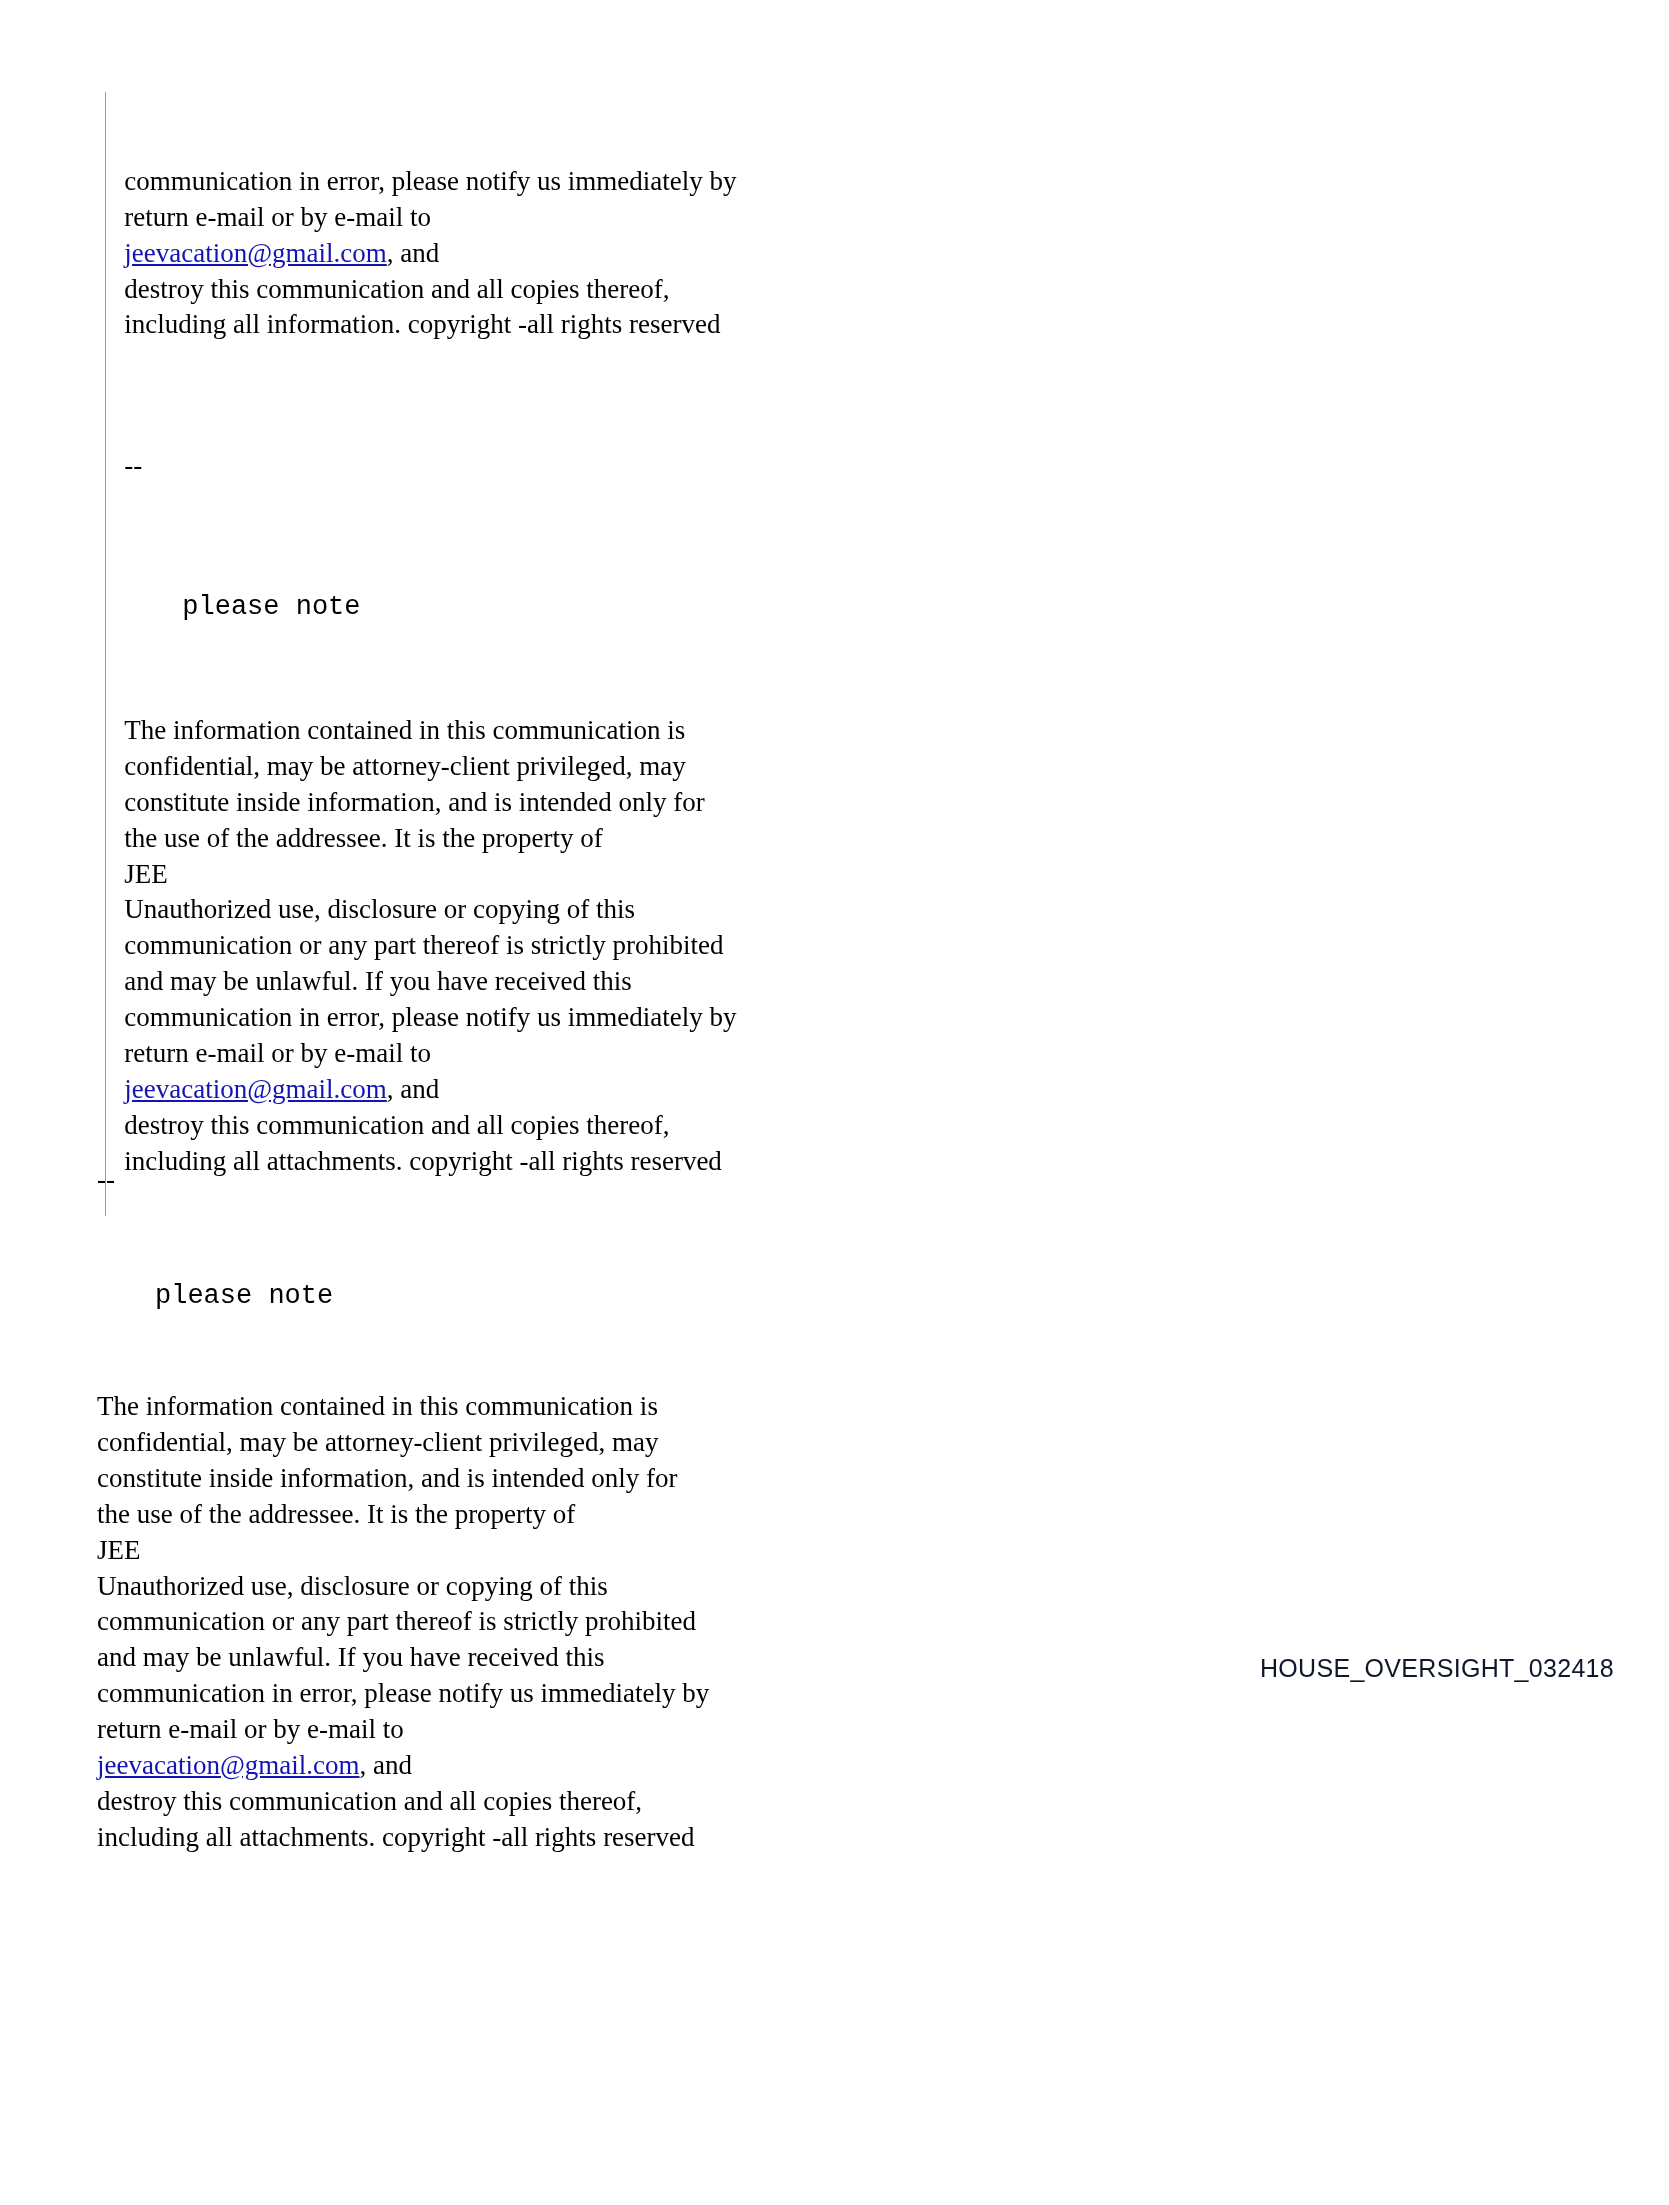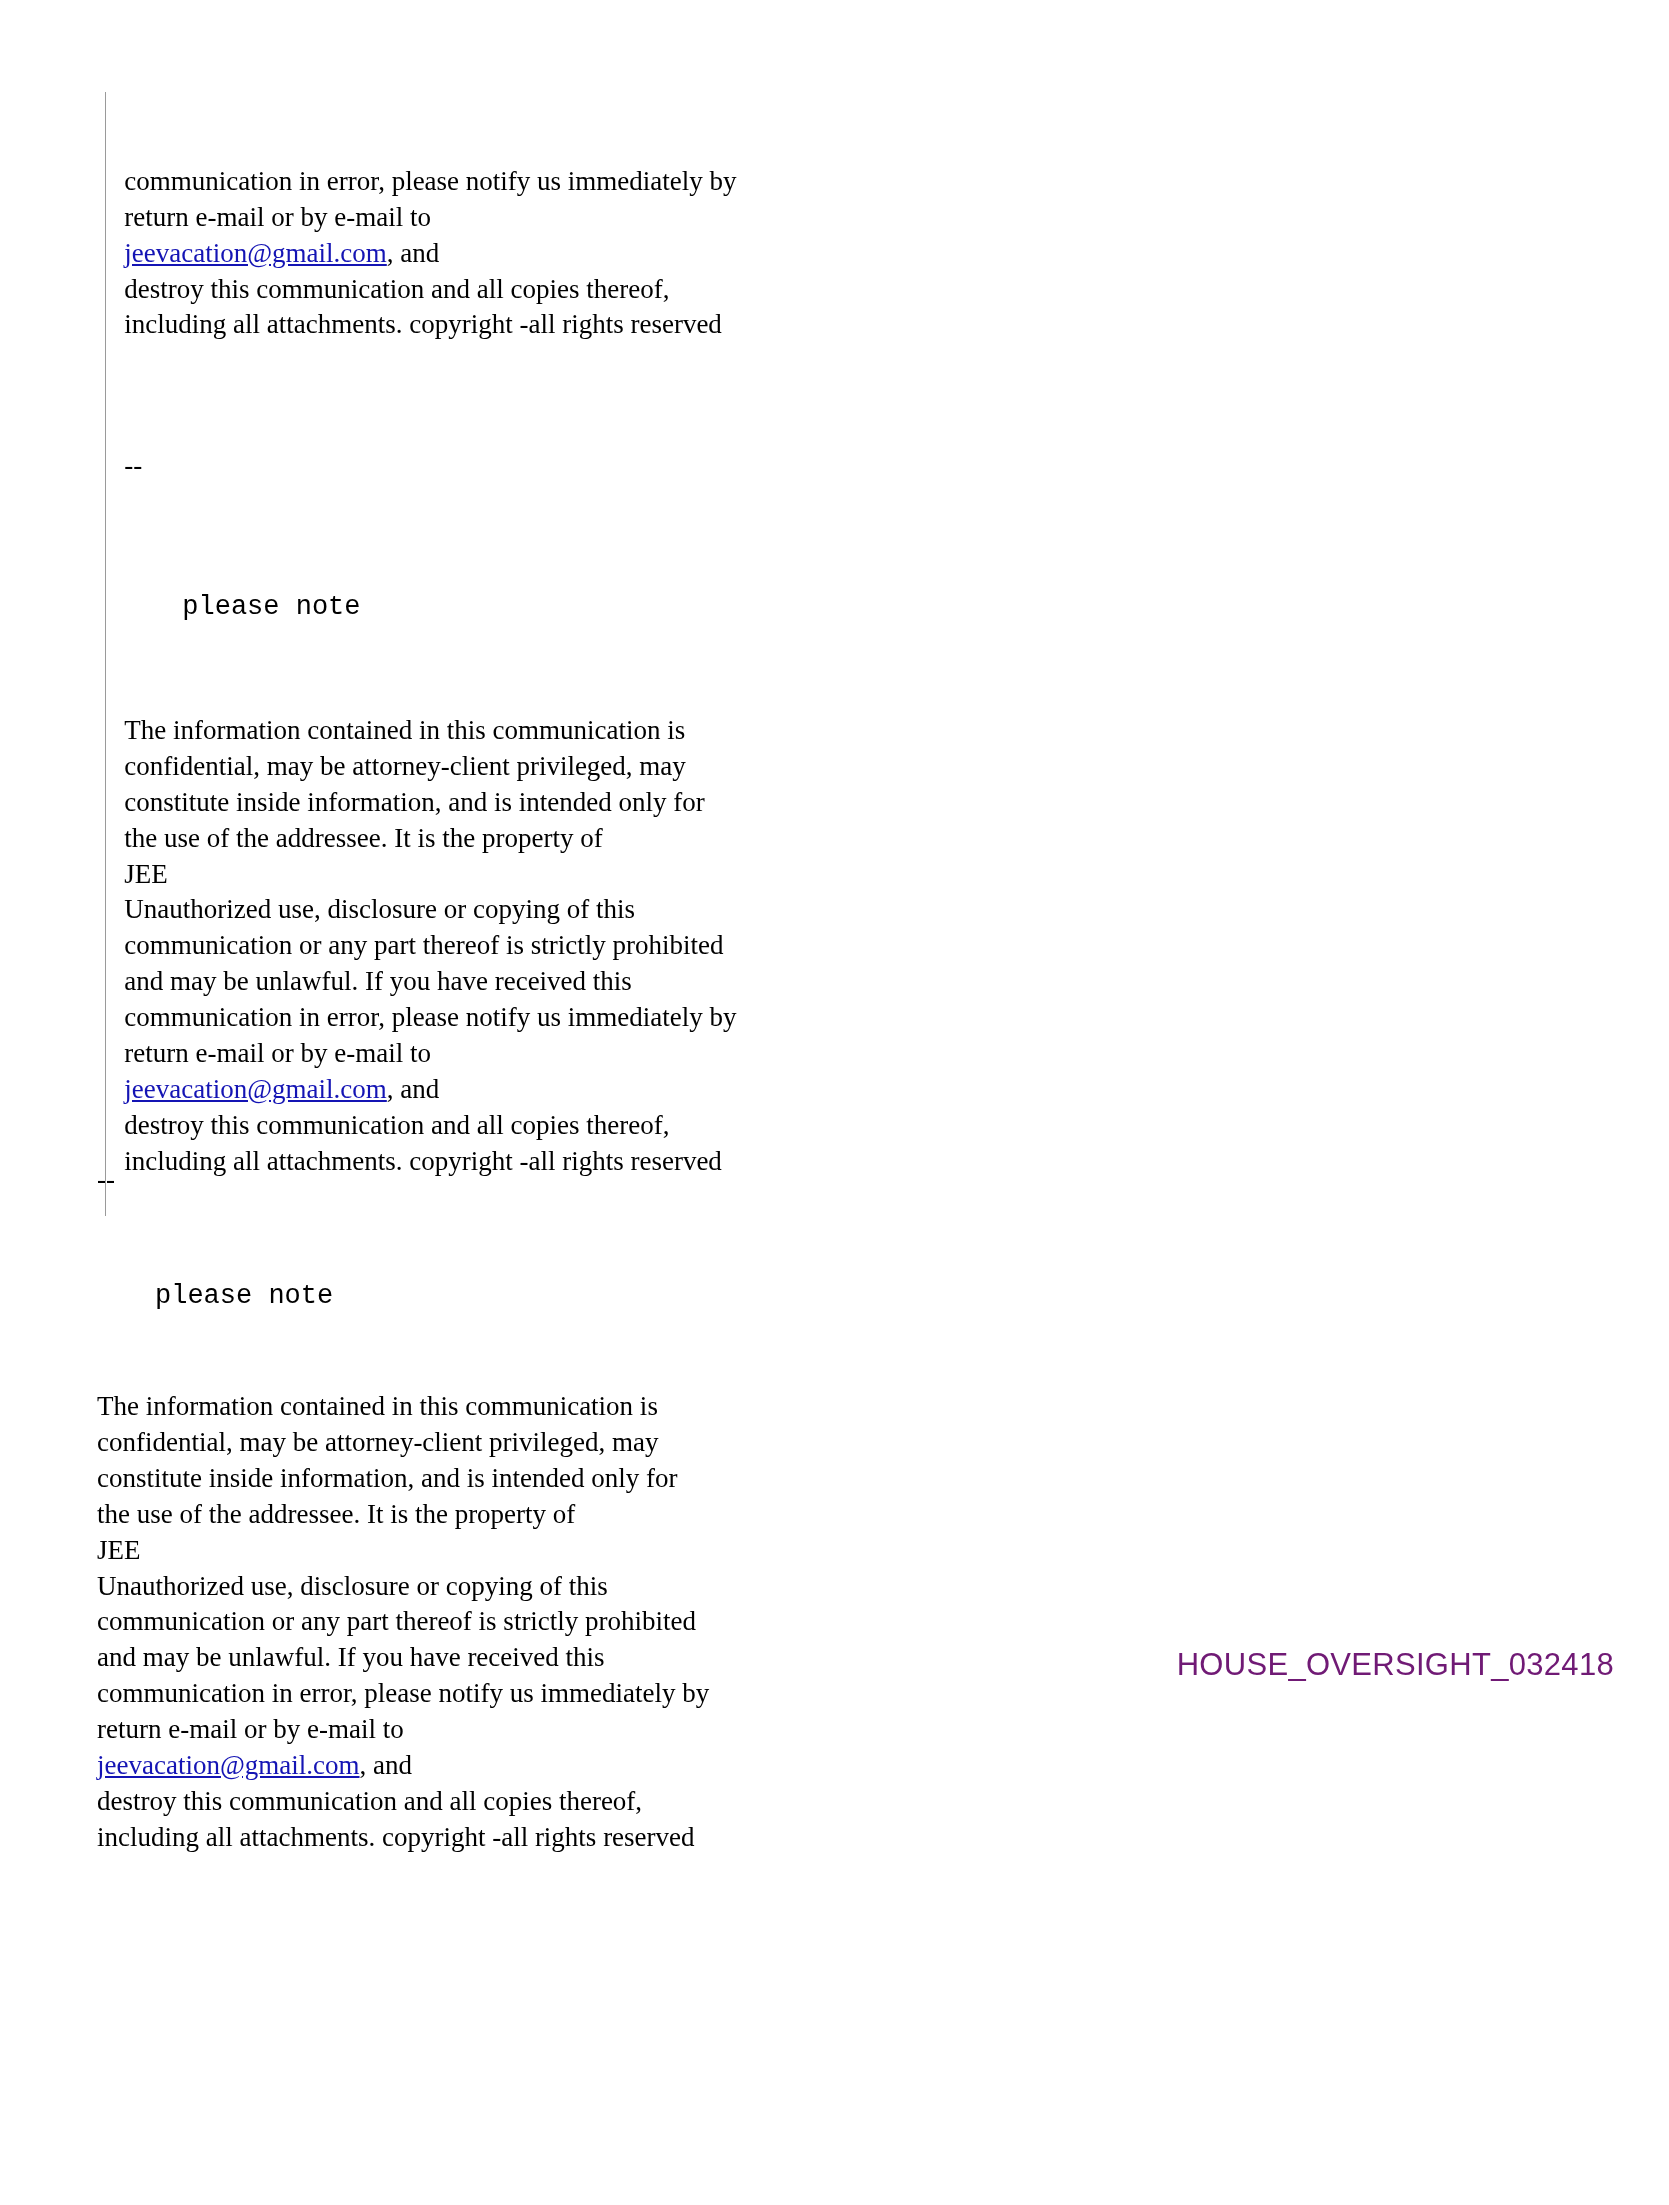--- a/index.html
+++ b/index.html
@@ -48,36 +48,36 @@
   }
   .indent-note {
     padding-left: 58px;
     font-family: Liberation Mono, monospace;
   }
   .footer-stamp {
     position: absolute;
     right: 55px;
     bottom: 31px;
     font-family: "Liberation Sans", sans-serif;
-    font-size: 31px;
+    font-size: 25px;
     letter-spacing: 0.3px;
-    color: #701a75;
+    color: #0f172a;
     white-space: nowrap;
   }
 </style>
 </head>
 <body>
 
 <div class="page">
 
   <div class="block quoted" style="left:105px; top:92px; width:851px;">
     <div class="para">communication in error, please notify us immediately by
 return e-mail or by e-mail to </div><a class="email" href="#">jeevacation@gmail.com</a><span class="para">, and
 destroy this communication and all copies thereof,
-including all attachments. copyright -all rights reserved</span>
+including all information. copyright -all rights reserved</span>
   </div>
 
   <div class="block quoted" style="left:105px; top:376px; width:864px;">
     <div class="dashes">--</div>
     <div class="para indent-note" style="margin-top:34px;">please note</div>
     <div class="para" style="margin-top:15.7px;">The information contained in this communication is
 confidential, may be attorney-client privileged, may
 constitute inside information, and is intended only for
 the use of the addressee. It is the property of
 JEE

